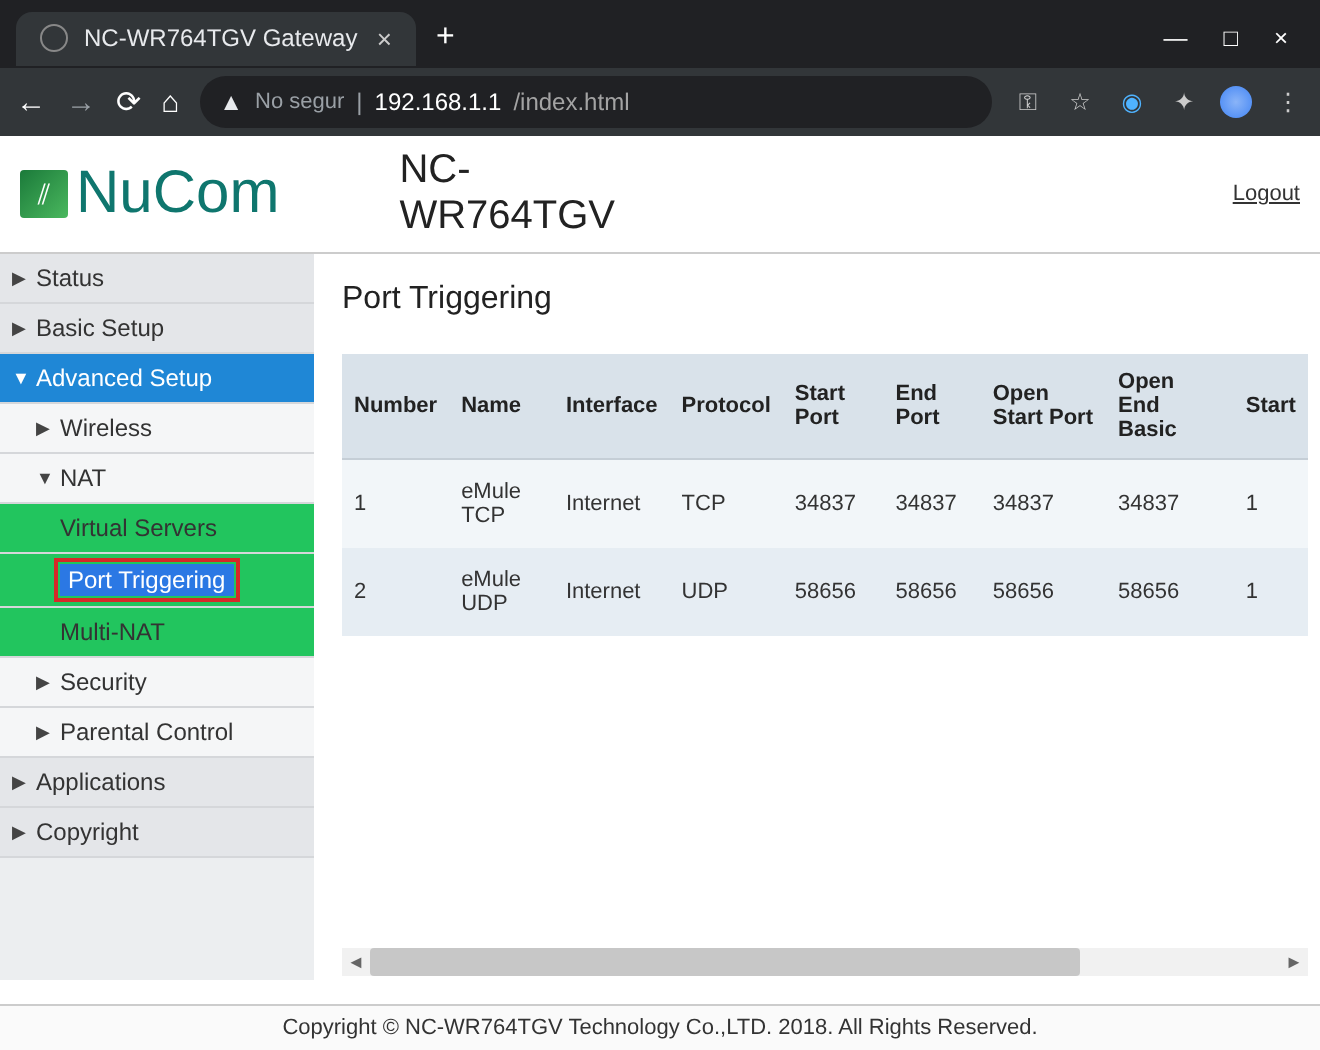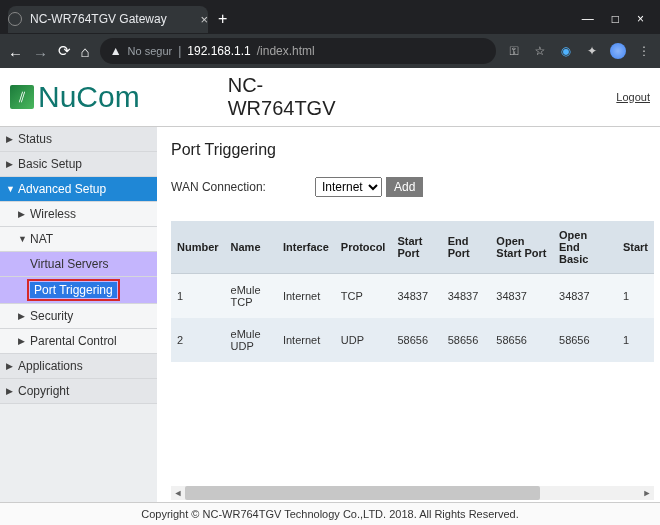--- a/index.html
+++ b/index.html
@@ -1,21 +1,21 @@
 <!DOCTYPE html>
 <html><head>
 <meta charset="utf-8">
 <style>
   * { margin: 0; padding: 0; box-sizing: border-box; font-family: Arial, sans-serif; }
   body { width: 660px; height: 525px; background: #fff; overflow: hidden; }
 
   
   .chrome { background: #202124; }
   .tab-strip { display: flex; align-items: center; height: 34px; padding: 4px 8px 0 8px; }
-  .tab { display: flex; align-items: center; background: #323639; color: #e8eaed; font-size: 12px; padding: 6px 0; border-radius: 8px 8px 0 0; min-width: 200px; gap:8px;}
+  .tab { display: flex; align-items: center; background: #323639; color: #e8eaed; font-size: 12px; padding: 6px 12px; border-radius: 8px 8px 0 0; min-width: 200px; gap:8px;}
   .tab .favicon { width:14px;height:14px;border:1px solid #888;border-radius:50%; }
   .tab .tab-close { margin-left:auto; font-size:13px; color:#ccc;}
   .new-tab { color:#fff; font-size:16px; margin-left:10px;}
   .win-controls { margin-left:auto; display:flex; gap:18px; color:#fff; font-size:12px; padding-right:8px;}
   .addr-bar { display:flex; align-items:center; background:#323639; height:34px; padding:0 8px; gap:10px;}
   .addr-bar .nav-btn { color:#9aa0a6; font-size:15px; }
   .addr-bar .nav-btn.active { color:#fff;}
   .url-field { flex:1; display:flex; align-items:center; background:#202124; border-radius:14px; height:26px; padding:0 10px; gap:6px; color:#e8eaed; font-size:12px;}
   .url-field .warn { color:#9aa0a6; font-size:11px;}
   .url-field .sep { color:#9aa0a6;}
@@ -24,31 +24,31 @@
   .ext-icons { display:flex; gap:10px; align-items:center;}
   .ext-icons span { width:16px;height:16px;display:inline-flex;align-items:center;justify-content:center;color:#ccc;font-size:12px;}
   .ext-avatar { width:18px;height:18px;border-radius:50%;background:radial-gradient(circle,#8ab4f8,#4285f4);}
 
   
   .page { display:flex; flex-direction:column; height: calc(525px - 68px); }
   .header { display:flex; align-items:center; padding:6px 10px; border-bottom:1px solid #ccc;}
   .logo { display:flex; align-items:center; gap:4px;}
   .logo-mark { width:24px;height:24px; background:linear-gradient(135deg,#1b7a3a,#4ab85e); display:flex;align-items:center;justify-content:center;color:#fff;font-size:14px;border-radius:2px;}
   .logo-text { font-size:30px; color:#0f766e;}
-  .model-name { font-size:20px; color:#222; margin-left:88px; width:140px;}
+  .model-name { font-size:20px; color:#222; margin-left:60px; width:140px;}
   .gateway-text { font-size:18px; color:#222; margin-left:10px;}
   .logout { margin-left:auto; font-size:11px; color:#333;}
 
   .body { flex:1; display:flex; overflow:hidden;}
   .sidebar { width:157px; background:#eceef0; font-size:12px; color:#333; overflow-y:auto;}
   .sb-item { display:flex; align-items:center; padding:5px 6px; border-bottom:1px solid #d5d7da; cursor:pointer; gap:4px;}
   .sb-item.top { background:#e4e6e9;}
   .sb-item.active { background:#1f87d6; color:#fff;}
   .sb-sub { padding-left:18px; background:#f5f6f7;}
-  .sb-sub2 { padding-left:30px; background:#c4b5fd;}
+  .sb-sub2 { padding-left:30px; background:#22c55e;}
   .sb-sub2.highlight span.lbl { background:#2b78e4; color:#fff; padding:1px 4px; outline:2px solid #d62828; outline-offset:1px;}
   .caret { font-size:9px; color:#444; width:8px; display:inline-block;}
   .sb-item.active .caret { color:#fff;}
 
   .content { flex:1; padding:14px 6px 4px 14px; overflow:auto; position:relative;}
   .page-title { font-size:16px; color:#222; margin-bottom:18px;}
   .wan-row { display:flex; align-items:center; gap:4px; font-size:12px; margin-bottom:24px;}
   .wan-row label { width:140px; color:#333;}
   .wan-row select { font-size:12px; padding:1px 2px;}
   .add-btn { background:#7a7a7a; color:#fff; border:none; padding:3px 8px; font-size:12px; cursor:pointer;}
@@ -57,21 +57,21 @@
   table.pt th { background:#d9e2ea; color:#222; text-align:left; padding:8px 6px; font-weight:bold; border-bottom:1px solid #c5ced6;}
   table.pt td { padding:10px 6px; color:#333;}
   table.pt tbody tr:nth-child(odd){ background:#f2f6f9;}
   table.pt tbody tr:nth-child(even){ background:#e6edf3;}
 
   .hscroll { position:absolute; bottom:2px; left:14px; right:6px; height:14px; background:#f1f1f1; display:flex; align-items:center;}
   .hscroll .track { flex:1; height:14px; background:#f1f1f1; position:relative;}
   .hscroll .thumb { position:absolute; left:0; width:78%; height:100%; background:#c7c7c7; border-radius:2px;}
   .hscroll .arr { width:14px; text-align:center; font-size:9px; color:#666;}
 
-  .footer { text-align:center; font-size:11px; color:#333; padding:5px 0; border-top:1px solid #ccc; background:#fafafa;}
+  .footer { text-align:center; font-size:11px; color:#333; padding:5px 0; border-top:1px solid #ccc; background:#fafafa;margin-top:12px;}
 </style>
 </head>
 <body>
 
 <div class="chrome">
   <div class="tab-strip">
     <div class="tab">
       <span class="favicon"></span>
       <span>NC-WR764TGV Gateway</span>
       <span class="tab-close">×</span>
@@ -137,45 +137,43 @@
       <div class="sb-item sb-sub">
           <span class="caret">▼</span>
           <span class="lbl">NAT</span>
         </div>
       <div class="sb-item sb-sub2">
           <span class="lbl">Virtual Servers</span>
         </div>
       <div class="sb-item sb-sub2 highlight">
           <span class="lbl">Port Triggering</span>
         </div>
+      <div class="sb-item sb-sub2">
+          <span class="lbl">Multi-NAT</span>
+        </div>
       <div class="sb-item sb-sub">
           <span class="caret">▶</span>
           <span class="lbl">Security</span>
         </div>
       <div class="sb-item sb-sub">
           <span class="caret">▶</span>
           <span class="lbl">Parental Control</span>
         </div>
       <div class="sb-item top">
           <span class="caret">▶</span>
           <span class="lbl">Applications</span>
         </div>
       <div class="sb-item top">
           <span class="caret">▶</span>
           <span class="lbl">Copyright</span>
         </div>
     </div>
 
     <div class="content">
       <div class="page-title">Port Triggering</div>
-      <div class="wan-row">
-        <label>WAN Connection:</label>
-        <select><option>Internet</option></select>
-        <button class="add-btn">Add</button>
-      </div>
 
       <table class="pt">
         <thead>
           <tr>
             <th>Number</th>
             <th>Name</th>
             <th>Interface</th>
             <th>Protocol</th>
             <th>Start Port</th>
             <th>End Port</th>

